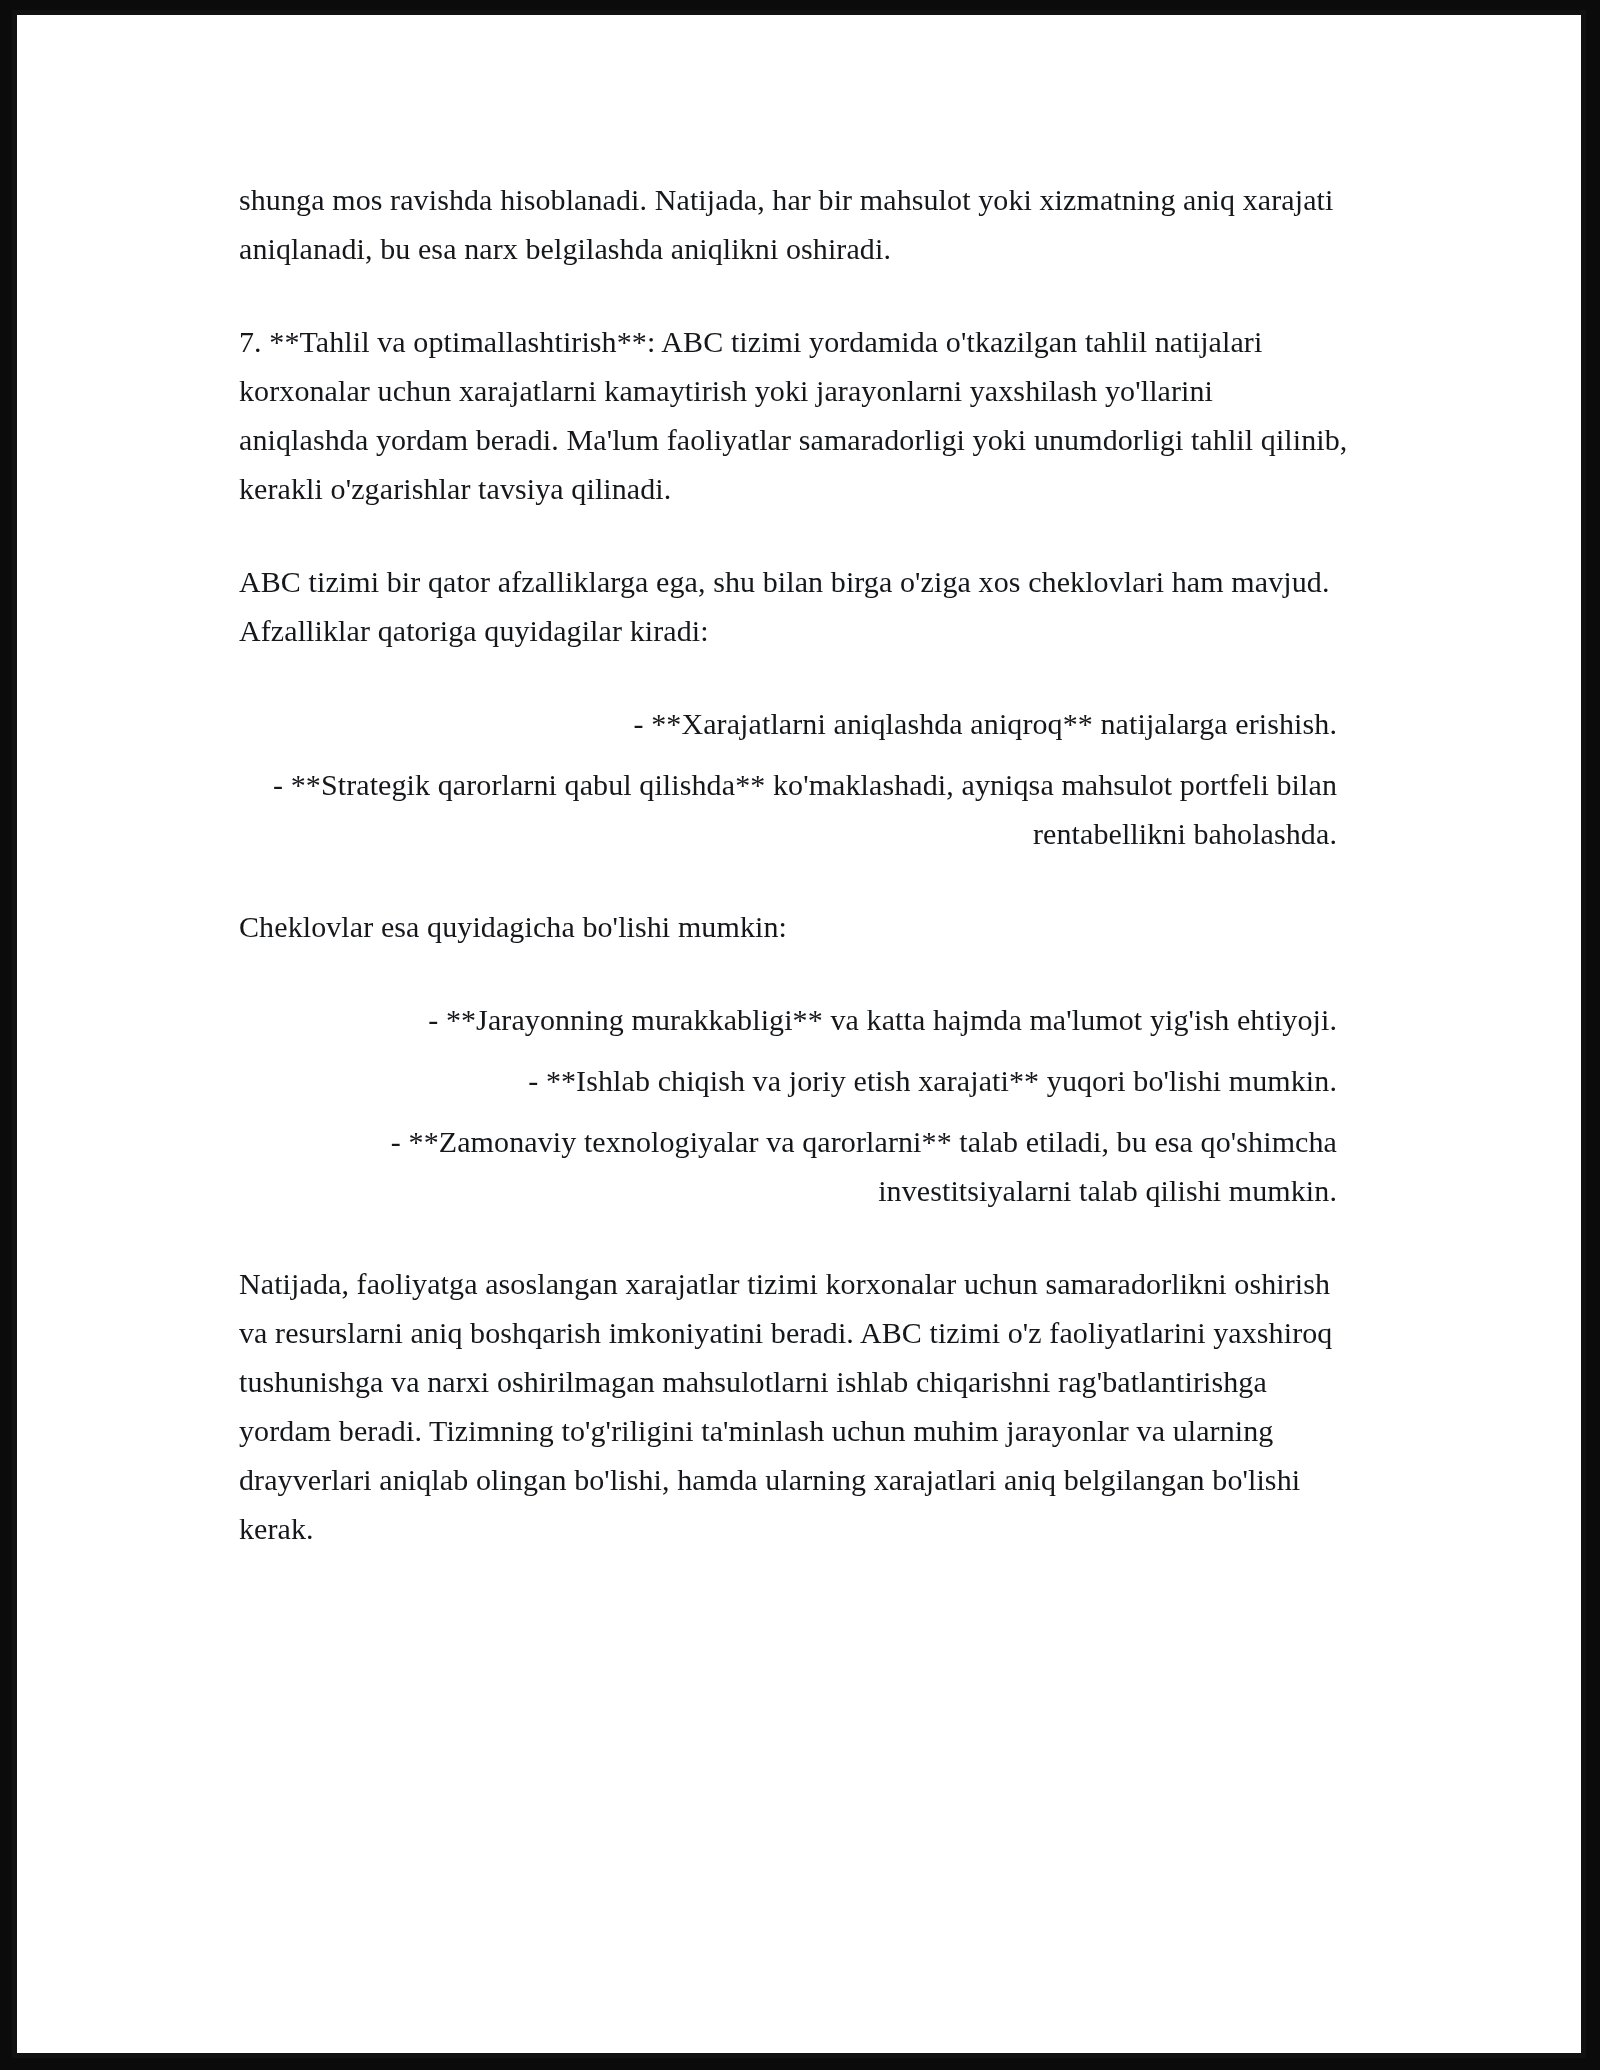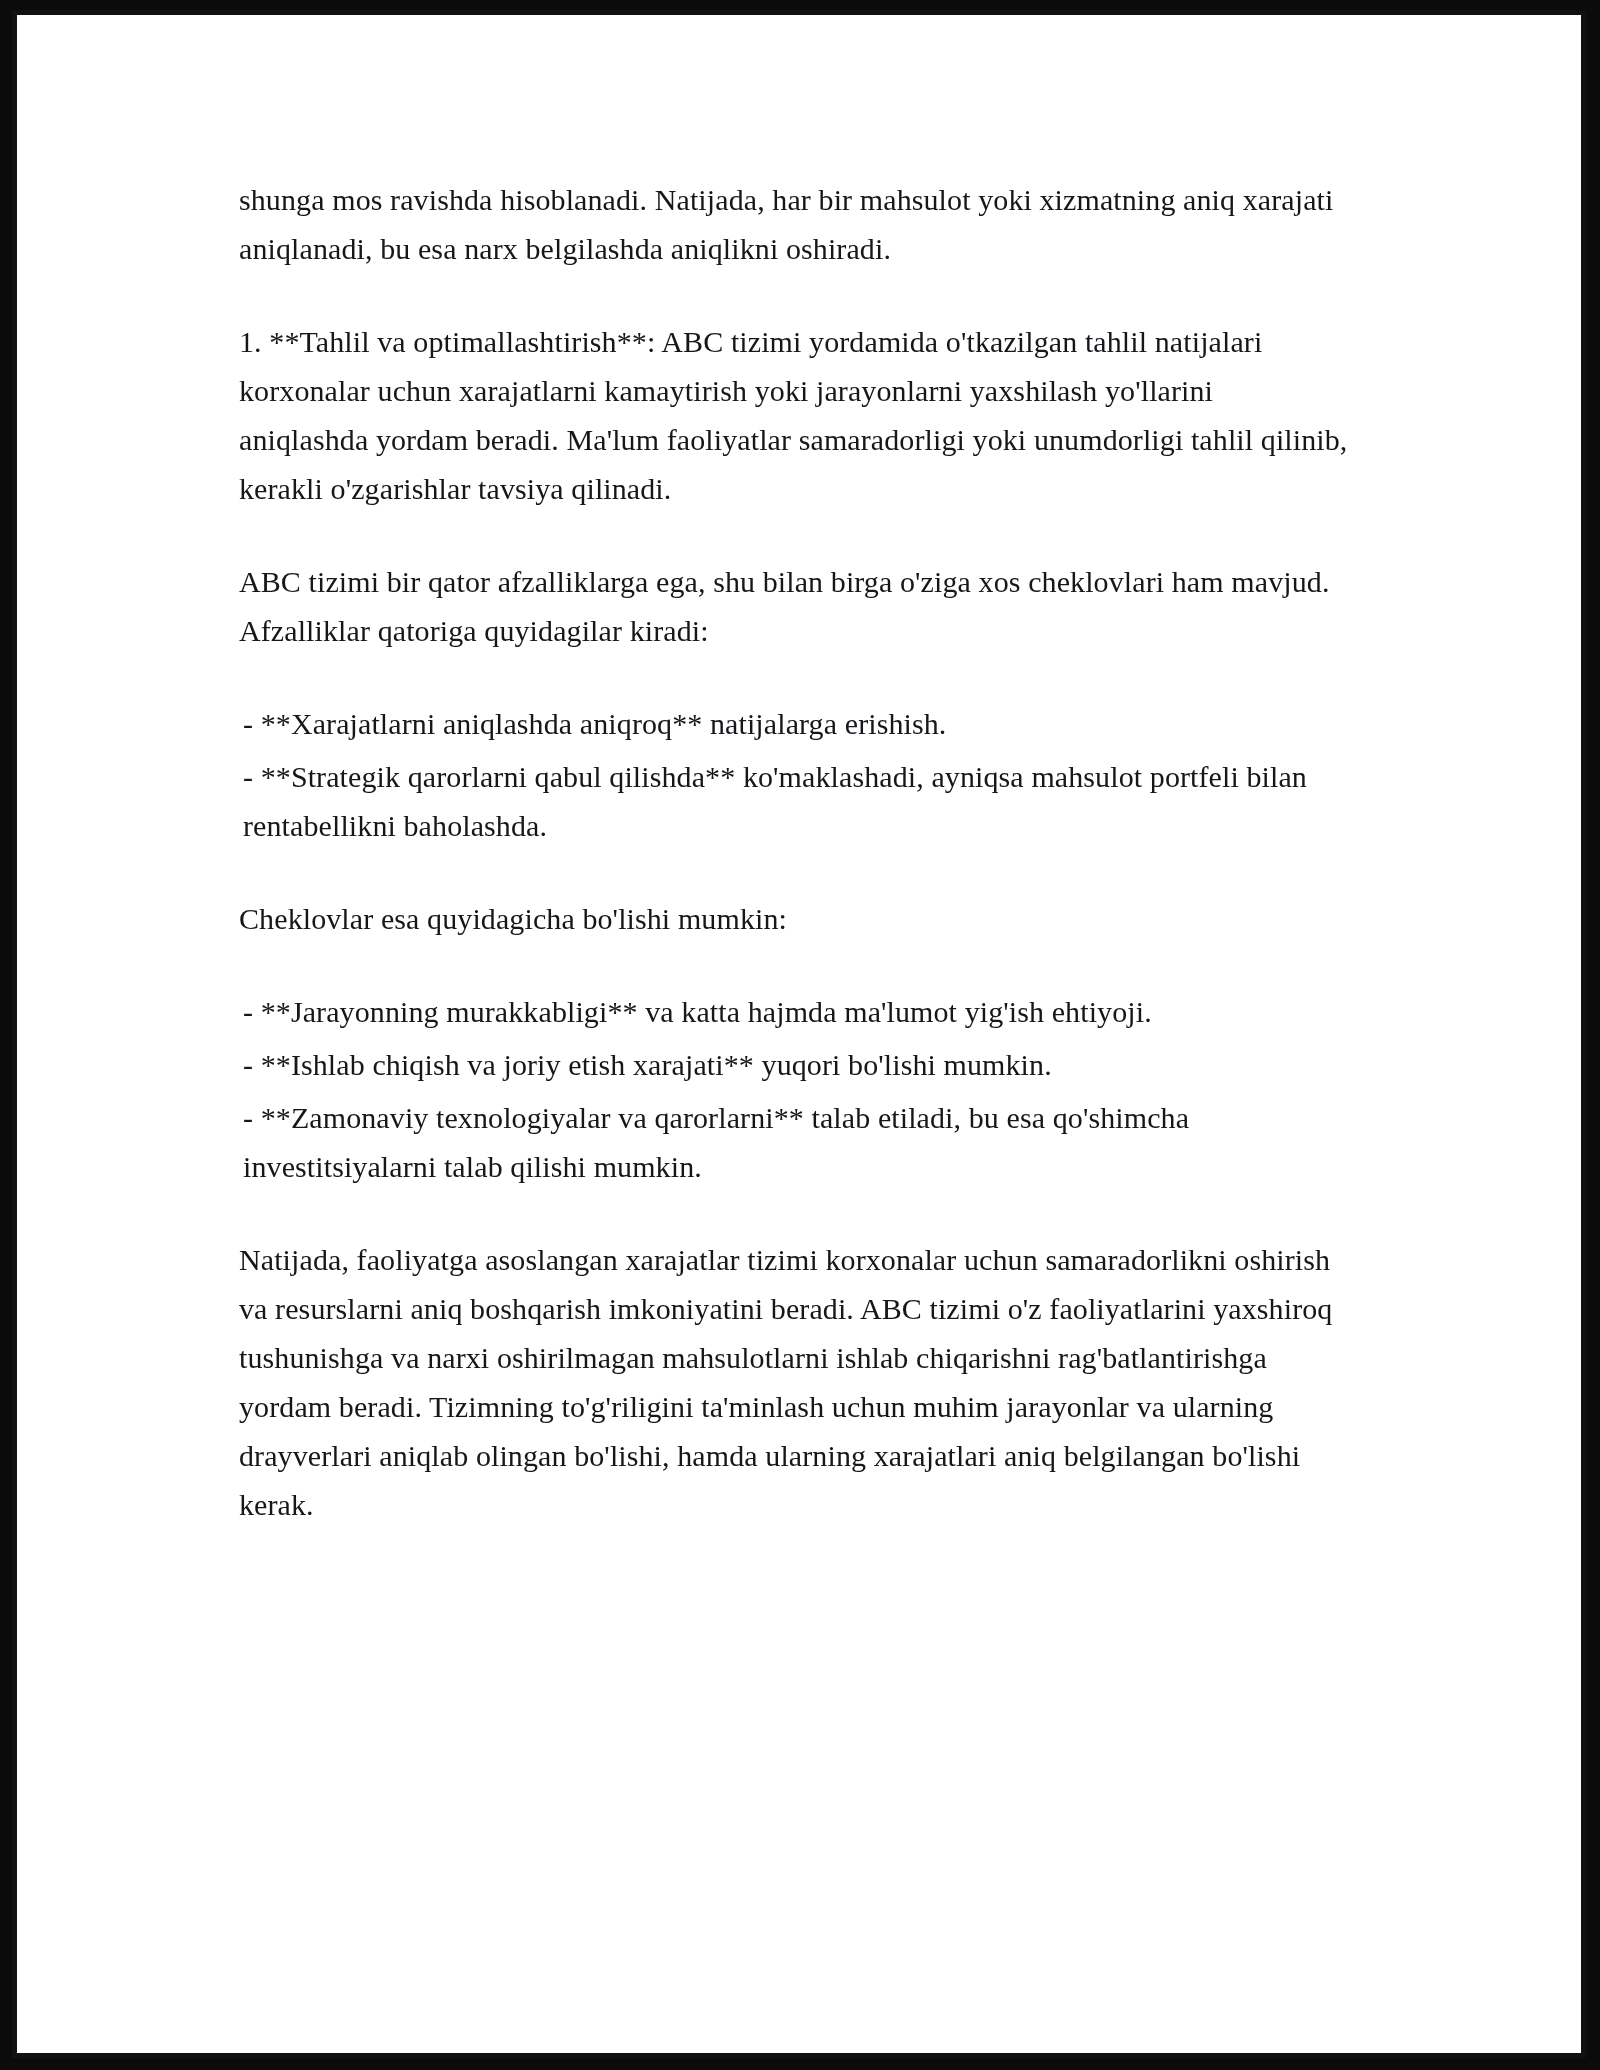--- a/index.html
+++ b/index.html
@@ -60,35 +60,36 @@
   .para {
     margin: 0 0 44px 0;
     white-space: normal;
   }
   .para:last-child { margin-bottom: 12px; }
 
   .list-block {
     margin: 0 0 44px 0;
   }
   .list-line {
-    margin: 4px;
+    margin: 12px;
     white-space: normal;
+    text-align: right;
   }
 </style>
 </head>
 <body>
 
 <div class="page-frame">
   <div class="page-sheet">
     <div class="page-body">
       <div class="doc-text">
 
         <p class="para">shunga mos ravishda hisoblanadi. Natijada, har bir mahsulot yoki xizmatning aniq xarajati aniqlanadi, bu esa narx belgilashda aniqlikni oshiradi.</p>
 
-        <p class="para">1. **Tahlil va optimallashtirish**: ABC tizimi yordamida o'tkazilgan tahlil natijalari korxonalar uchun xarajatlarni kamaytirish yoki jarayonlarni yaxshilash yo'llarini aniqlashda yordam beradi. Ma'lum faoliyatlar samaradorligi yoki unumdorligi tahlil qilinib, kerakli o'zgarishlar tavsiya qilinadi.</p>
+        <p class="para">7. **Tahlil va optimallashtirish**: ABC tizimi yordamida o'tkazilgan tahlil natijalari korxonalar uchun xarajatlarni kamaytirish yoki jarayonlarni yaxshilash yo'llarini aniqlashda yordam beradi. Ma'lum faoliyatlar samaradorligi yoki unumdorligi tahlil qilinib, kerakli o'zgarishlar tavsiya qilinadi.</p>
 
         <p class="para">ABC tizimi bir qator afzalliklarga ega, shu bilan birga o'ziga xos cheklovlari ham mavjud. Afzalliklar qatoriga quyidagilar kiradi:</p>
 
         <div class="list-block">
           <p class="list-line">- **Xarajatlarni aniqlashda aniqroq** natijalarga erishish.</p>
           <p class="list-line">- **Strategik qarorlarni qabul qilishda** ko'maklashadi, ayniqsa mahsulot portfeli bilan rentabellikni baholashda.</p>
         </div>
 
         <p class="para">Cheklovlar esa quyidagicha bo'lishi mumkin:</p>
 

